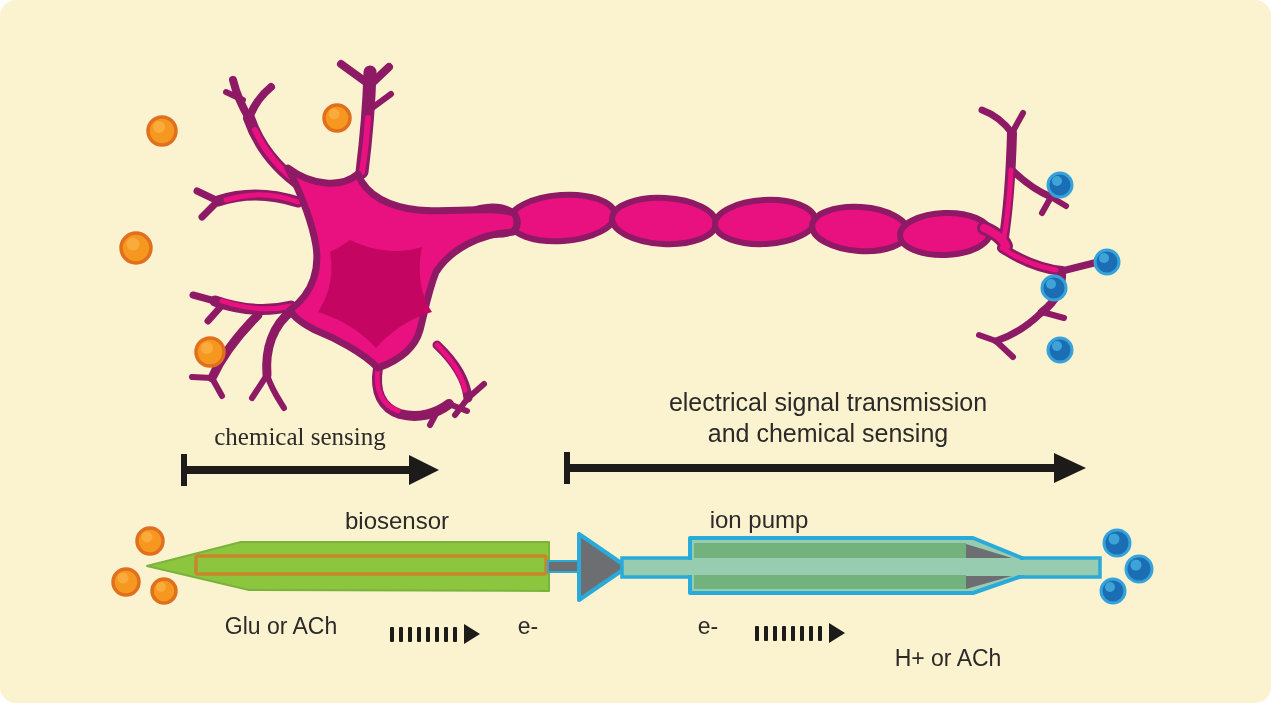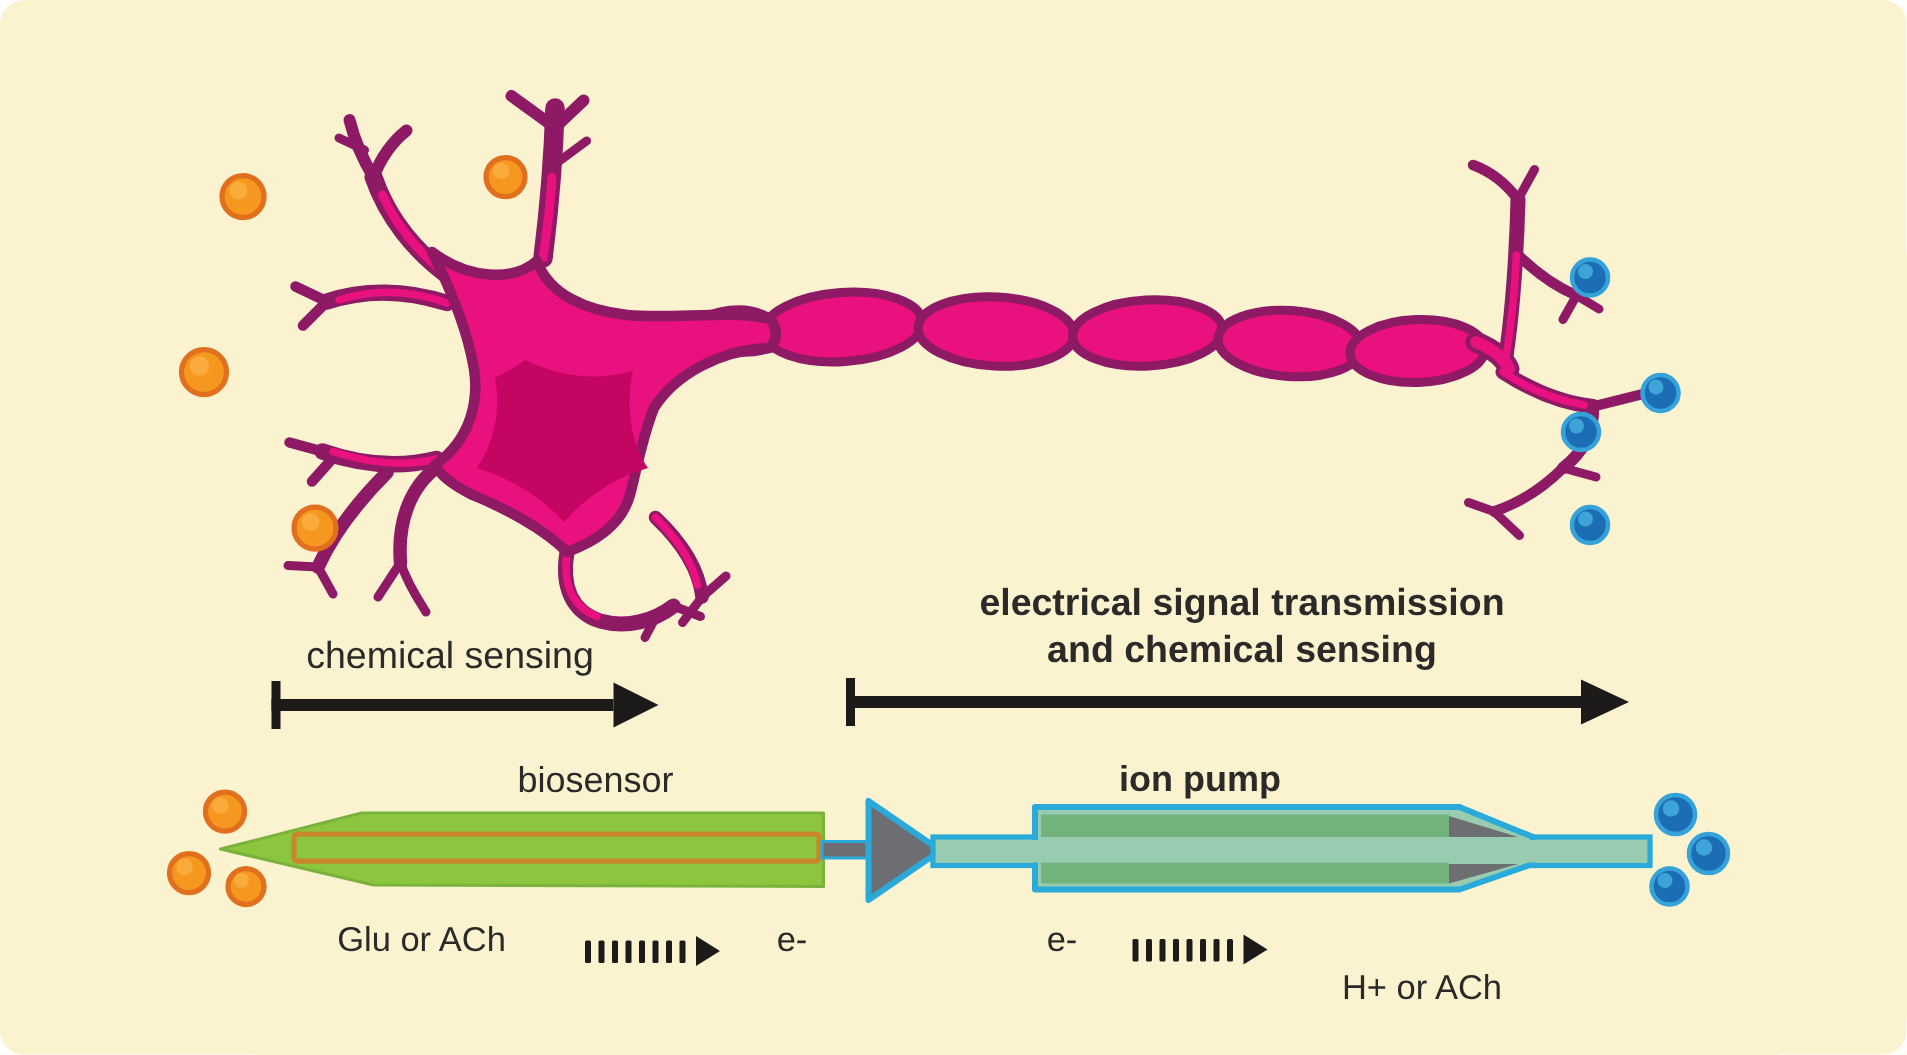--- a/index.html
+++ b/index.html
@@ -13,21 +13,21 @@
   .stage{
     position:relative; width:1271px; height:703px; overflow:hidden;
     background:var(--background); border-radius:16px;
     font-family:"Liberation Sans", sans-serif;
   }
   svg{position:absolute;left:0;top:0;}
   .lbl{position:absolute; color:var(--text-dark); white-space:nowrap; transform:translateX(-50%);}
   .lbl-md{font-size:25px;}
   .lbl-sm{font-size:24px;}
   .lbl-lg{font-size:23px;}
-  .lbl-center{text-align:center; line-height:31px;font-weight:bold;}
+  .lbl-center{text-align:center; line-height:31px;}
   
   .dashes{position:absolute; display:flex; align-items:center; gap:5px;}
   .dash{width:4px; height:15px; background:var(--arrow-black); border-radius:1px;}
   .dash-head{width:0; height:0; border-left:16px solid var(--arrow-black);
              border-top:10px solid transparent; border-bottom:10px solid transparent; margin-left:2px;}
   
   .dnd-o{fill:none; stroke:var(--neuron-outline); stroke-linecap:round; stroke-linejoin:round;}
   .dnd-i{fill:none; stroke:var(--neuron-fill); stroke-linecap:round; stroke-linejoin:round;}
   .soma-body{fill:var(--neuron-fill); stroke:var(--neuron-outline); stroke-width:7; stroke-linejoin:round;}
   .soma-core{fill:var(--neuron-core);}
@@ -229,30 +229,30 @@
       <rect x="622" y="558" width="478" height="19" fill="var(--channel-teal)" stroke="var(--device-cyan)" stroke-width="3.5"></rect>
       <path d="M690,538 L973,538 L1022,558 L1022,576 L973,593 L690,593 Z" fill="var(--channel-teal)" stroke="var(--device-cyan)" stroke-width="4" stroke-linejoin="round"></path>
       <rect x="694" y="543" width="272" height="15" fill="var(--pump-band-green)"></rect>
       <rect x="694" y="575" width="272" height="14" fill="var(--pump-band-green)"></rect>
       <path d="M966,544 L1012,558 L966,558 Z" fill="var(--device-gray)"></path>
       <path d="M966,576 L1012,576 L966,589 Z" fill="var(--device-gray)"></path>
       <rect x="624" y="560" width="474" height="15" fill="var(--channel-teal)"></rect>
     </g>
   </svg>
 
-  <div class="lbl lbl-md" style="left:300px; top:423px;">chemical sensing</div>
+  <div class="lbl lbl-md" style="left:300px; top:423px;font-family:Liberation Serif, serif;">chemical sensing</div>
 
   <div class="lbl lbl-md lbl-center" style="left:828px; top:387px;">
     <div>electrical signal transmission</div>
     <div>and chemical sensing</div>
   </div>
 
   <div class="lbl lbl-sm" style="left:397px; top:507px;">biosensor</div>
 
-  <div class="lbl lbl-sm" style="left:800px; top:506px;font-weight:bold;">ion pump</div>
+  <div class="lbl lbl-sm" style="left:759px; top:506px;">ion pump</div>
 
   <div class="lbl lbl-lg" style="left:281px; top:613px;">Glu or ACh</div>
 
   <div class="lbl lbl-lg" style="left:528px; top:613px;">e-</div>
 
   <div class="lbl lbl-lg" style="left:708px; top:613px;">e-</div>
 
   <div class="lbl lbl-lg" style="left:948px; top:613px;margin-top:32px;">H+ or ACh</div>
 
   <div class="dashes" style="left:390px; top:624px;">

